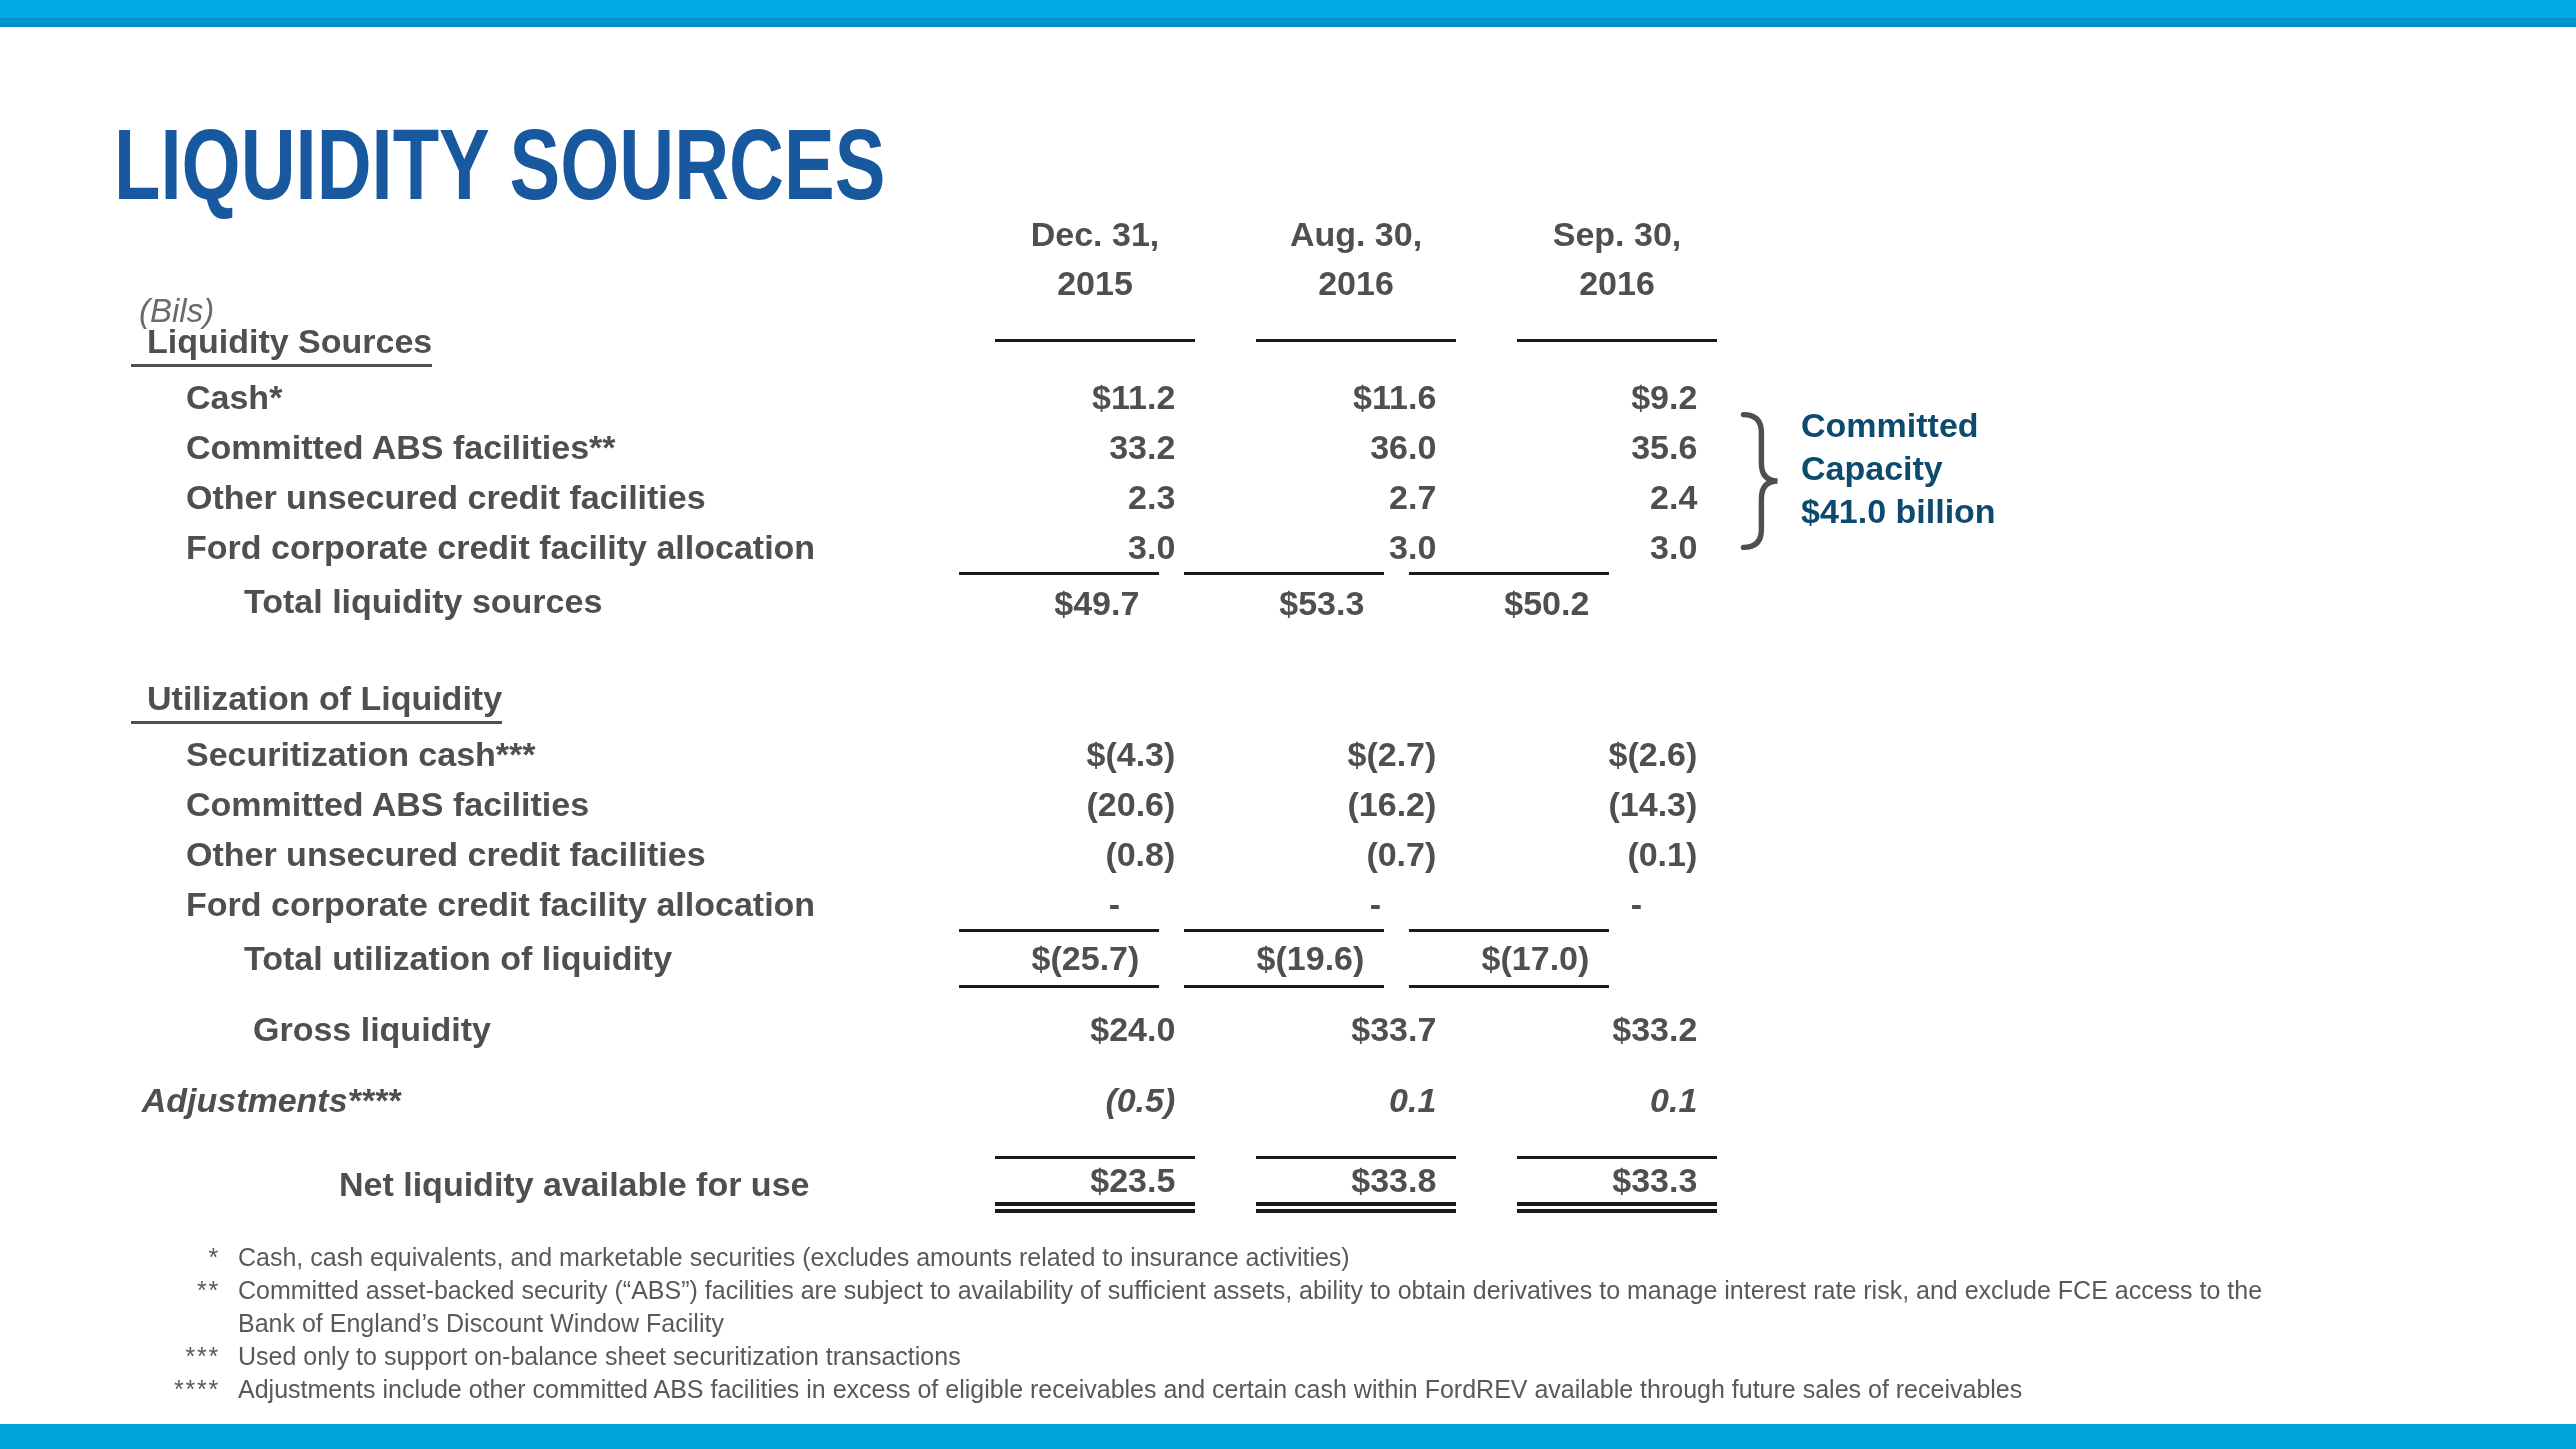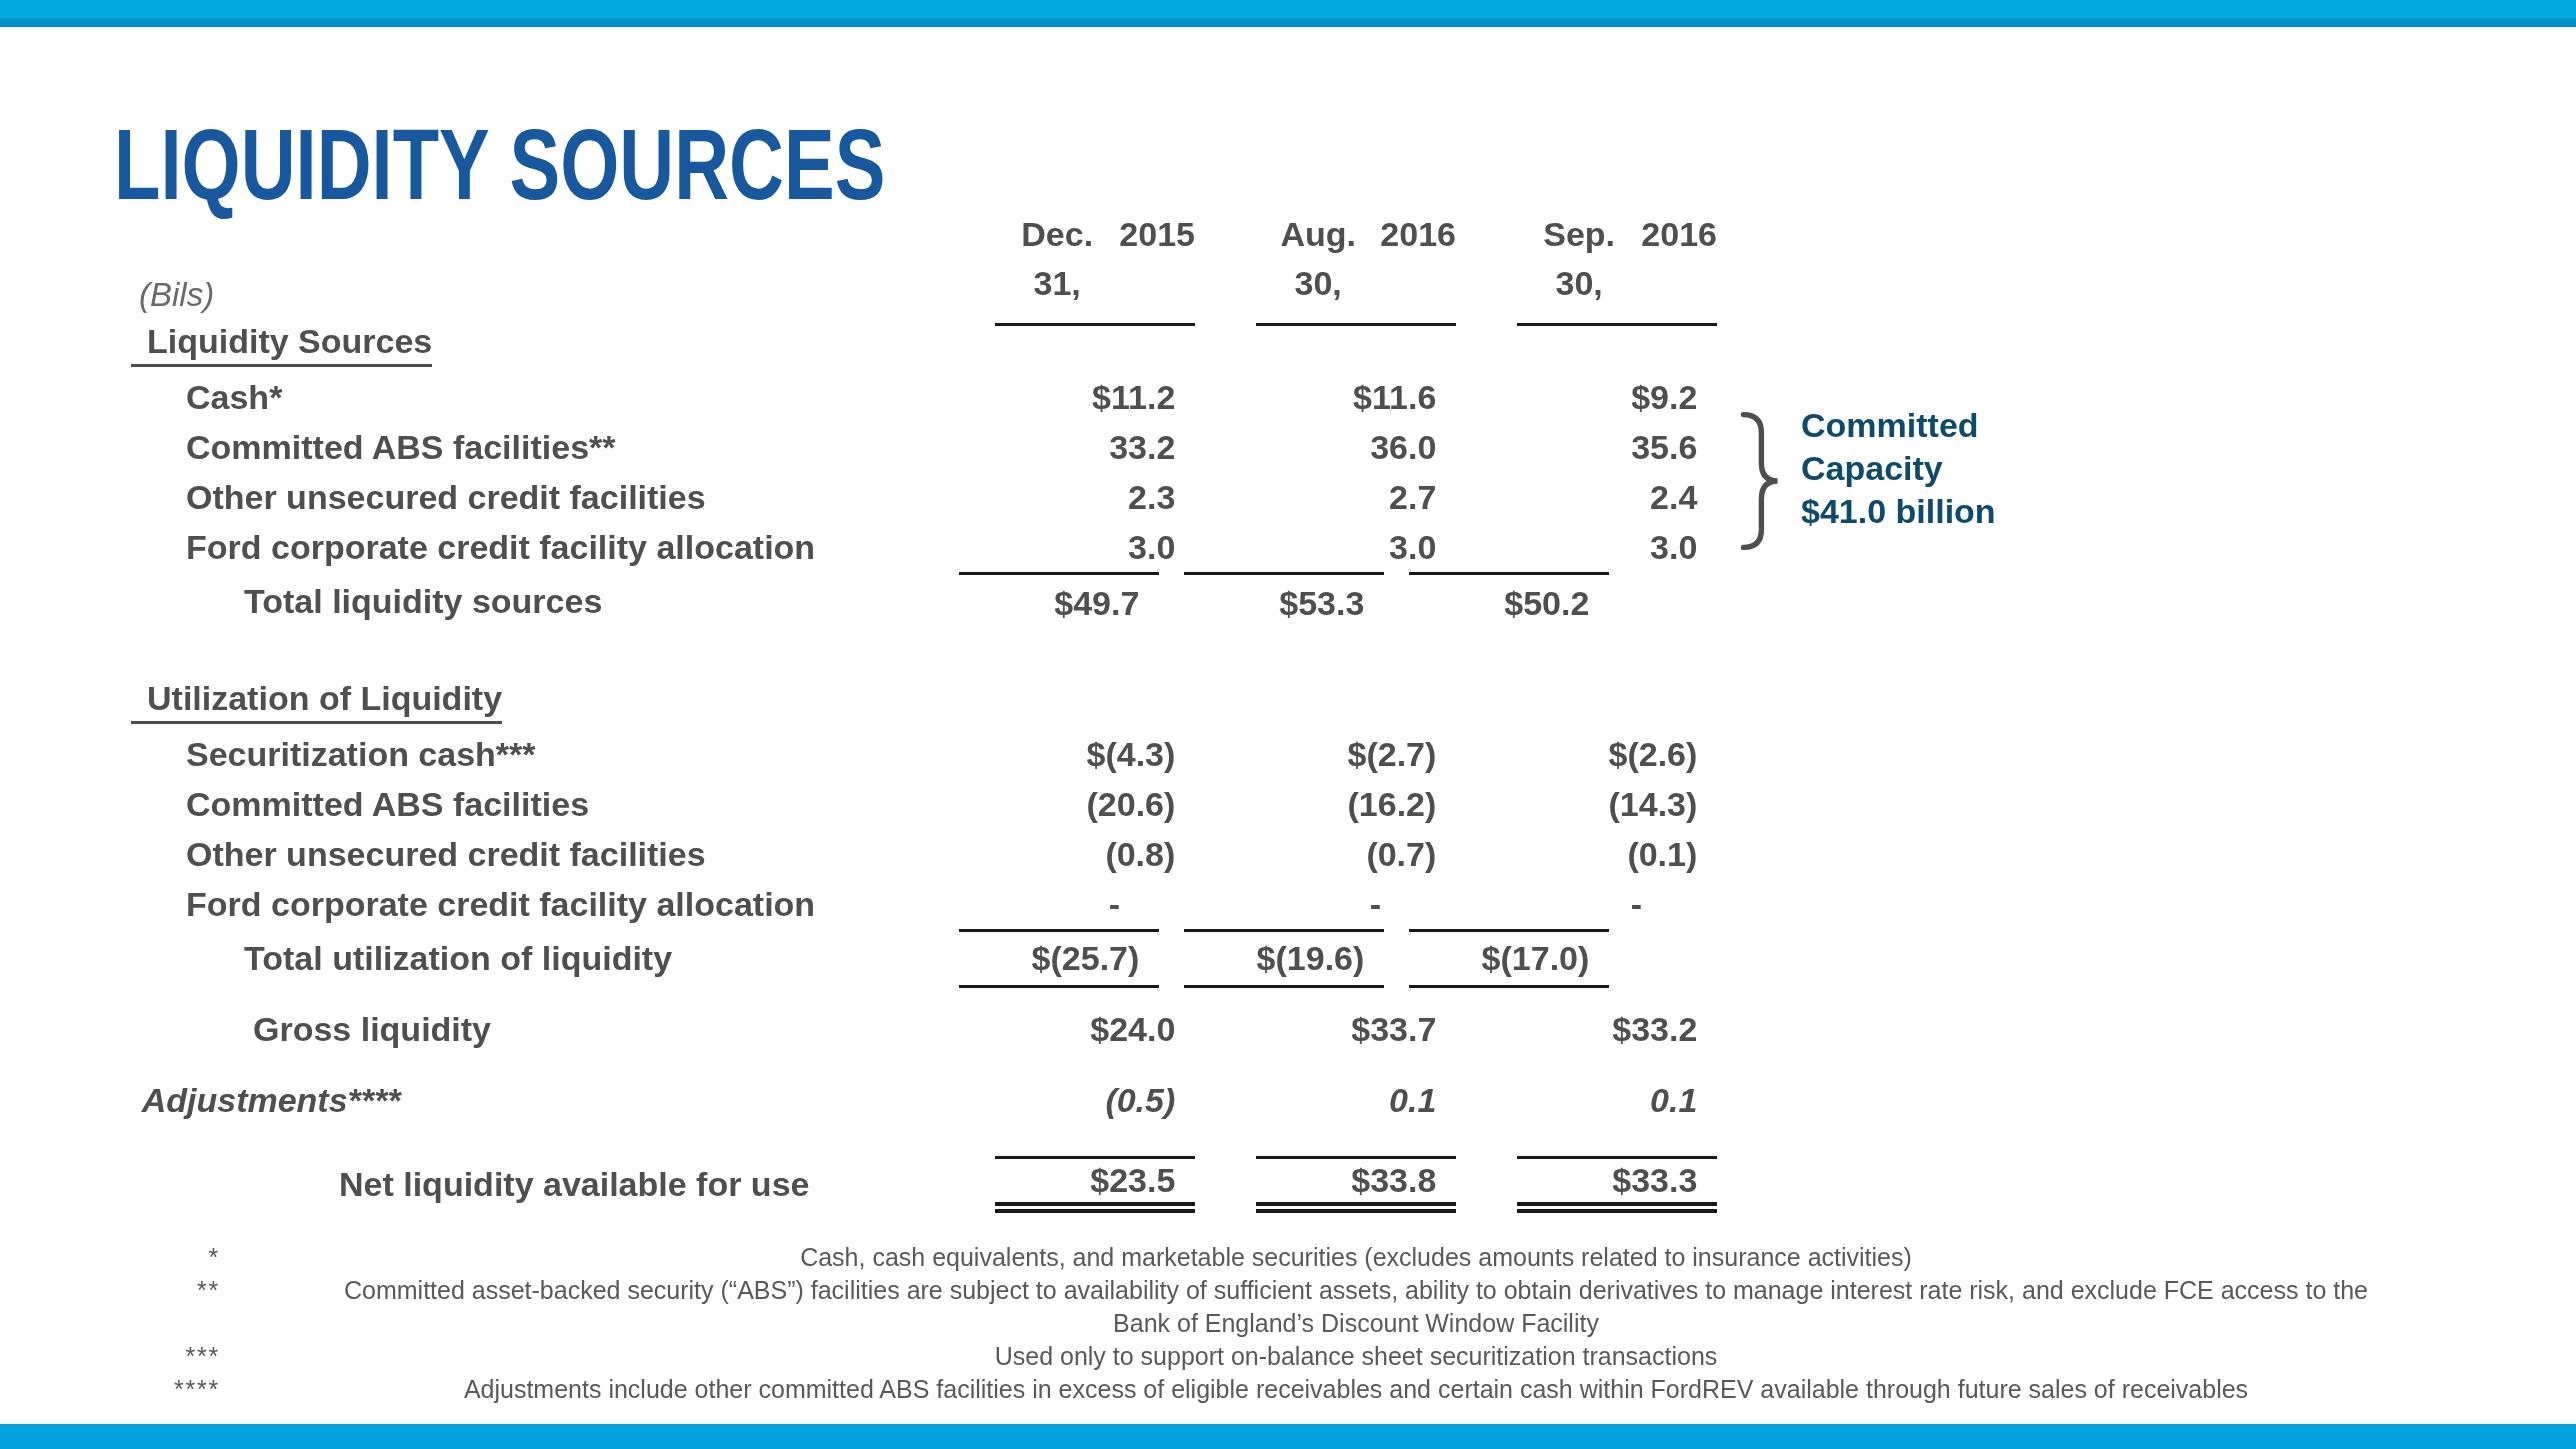--- a/index.html
+++ b/index.html
@@ -41,22 +41,22 @@
     align-items: center;
   }
   .cell { font-size: 34px; font-weight: bold; color: #4F4F4F; }
   .val  { text-align: right; padding-right: 19.7px; height: 100%;
           display: flex; align-items: center; justify-content: flex-end; }
   .dash { padding-right: 75px; }
 
   .r-head { height: 107px; }
   .r-head .col-head {
     text-align: center; height: 100%;
-    display: flex; justify-content: flex-end;
-    padding-bottom: 15px; line-height: 49px;
+    display: flex; flex-direction: column; justify-content: flex-end;
+    padding-bottom: 31px; line-height: 49px;
     border-bottom: 3.6px solid #1A1A1A;
   }
   .r-head .bils-cell {
     height: 100%; display: flex; align-items: flex-end; padding-bottom: 12.5px;
   }
   .bils-text { font-style: italic; font-weight: normal; font-size: 33px; color: #6A6A6A; margin-left: 8px; }
 
   .r-heading { height: 55px; }
   .section-heading {
     display: inline-block; padding-left: 16px;
@@ -87,21 +87,21 @@
     white-space: nowrap;
   }
 
   
   .footnotes { position: absolute; left: 134px; top: 1241px; width: 2343px; }
   .fn-row {
     display: grid; grid-template-columns: 86px 2236px; column-gap: 18px;
     font-size: 25px; line-height: 33px; color: #595959;
   }
   .fn-marker { text-align: right; letter-spacing: 1.8px; }
-  .fn-text { text-align: center; }
+  .fn-text { text-align: left; }
 </style>
 </head>
 <body>
 
 <div class="slide">
 
   <div class="bar-top"></div>
 
   <h1 class="title">LIQUIDITY SOURCES</h1>
 

